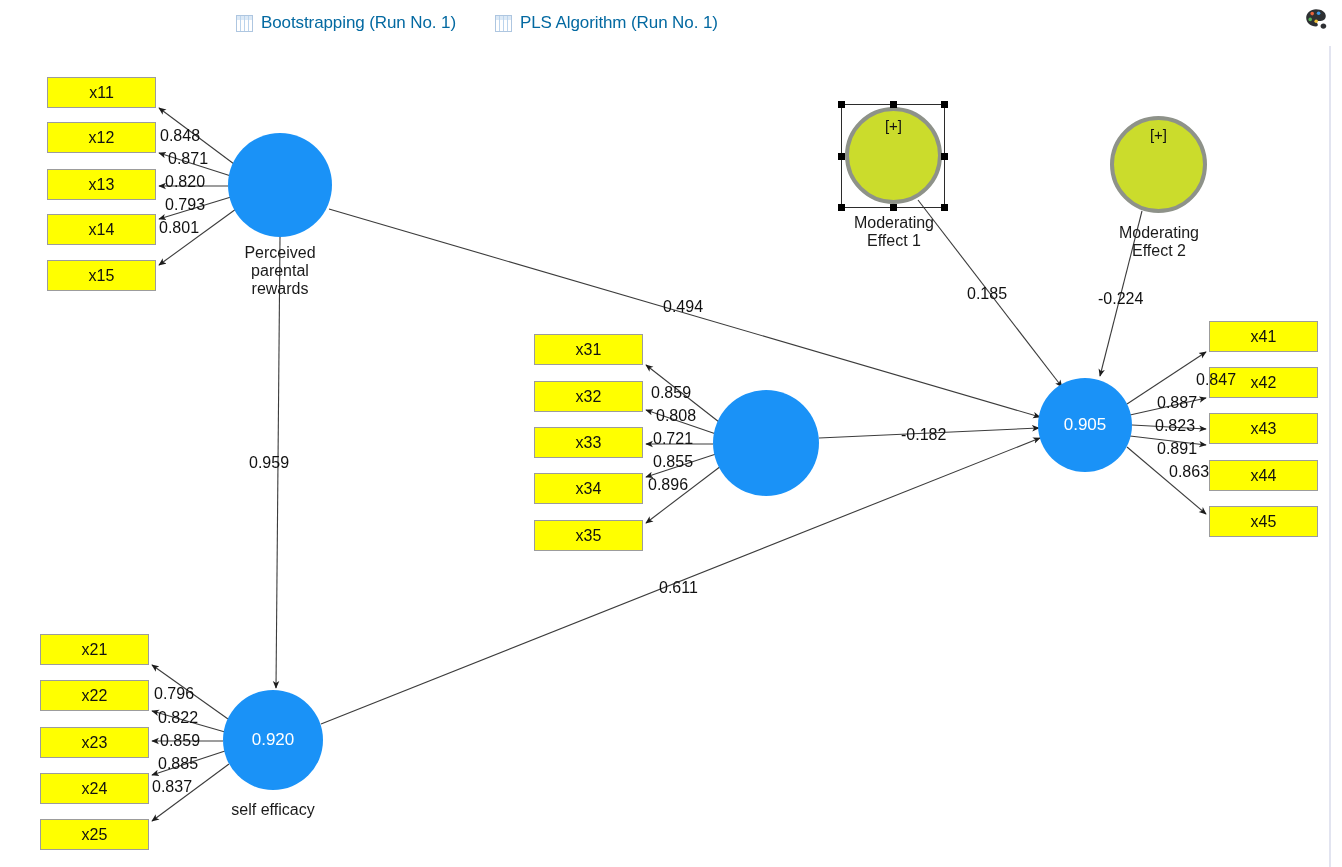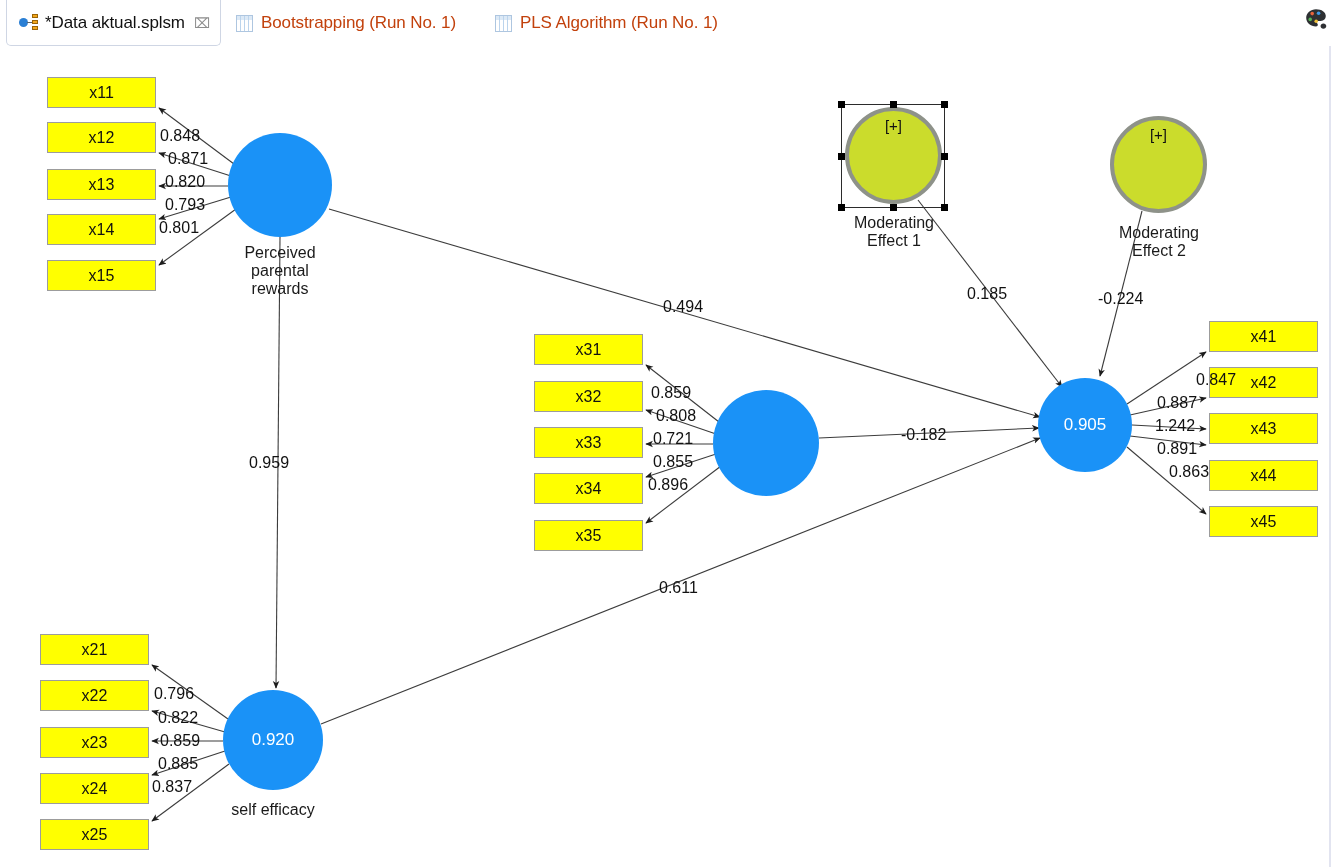--- a/index.html
+++ b/index.html
@@ -38,21 +38,21 @@
   }
   .tab-active {
     left: 6px;
     padding: 0 10px 0 12px;
     border: 1px solid #cfd6e4;
     border-top: none;
     border-radius: 0 0 5px 5px;
     background: #ffffff;
   }
   .tab-active .tab-label { color: #101010; }
-  .tab-inactive .tab-label { color: #c2410c; }
+  .tab-inactive .tab-label { color: #0369a1; }
   .tab-inactive { padding: 0 8px; }
 
   .tab-close {
     margin-left: 9px;
     font-size: 14px;
     color: #8d8d8d;
     line-height: 1;
   }
 
   
@@ -195,31 +195,20 @@
   .h-bc { left: 50%;   bottom: -4px; margin-left: -3px; }
   .h-br { right: -4px; bottom: -4px; }
 </style>
 </head>
 <body>
 
 <div id="app">
 
   <div id="tabbar">
 
-    <div class="tab tab-active">
-      <span class="icon-model">
-        <span class="nodeC"></span>
-        <span class="bar"></span>
-        <span class="sq s1"></span>
-        <span class="sq s2"></span>
-        <span class="sq s3"></span>
-      </span>
-      <span class="tab-label">*Data aktual.splsm</span>
-      <span class="tab-close">⌧</span>
-    </div>
 
     <div class="tab tab-inactive" style="left:228px;">
       <span class="icon-grid"></span>
       <span class="tab-label">Bootstrapping (Run No. 1)</span>
     </div>
 
     <div class="tab tab-inactive" style="left:487px;">
       <span class="icon-grid"></span>
       <span class="tab-label">PLS Algorithm (Run No. 1)</span>
     </div>
@@ -398,21 +387,21 @@
     <div class="num" style="left:152px;top:732px;">0.837</div>
 
     <div class="num" style="left:651px;top:338px;">0.859</div>
     <div class="num" style="left:656px;top:361px;">0.808</div>
     <div class="num" style="left:653px;top:384px;">0.721</div>
     <div class="num" style="left:653px;top:407px;">0.855</div>
     <div class="num" style="left:648px;top:430px;">0.896</div>
 
     <div class="num" style="left:1161px;top:325px;padding-left:35px;">0.847</div>
     <div class="num" style="left:1157px;top:348px;">0.887</div>
-    <div class="num" style="left:1155px;top:371px;">1.242</div>
+    <div class="num" style="left:1155px;top:371px;">0.823</div>
     <div class="num" style="left:1157px;top:394px;">0.891</div>
     <div class="num" style="left:1161px;top:417px;padding-left:8px;">0.863</div>
 
     <div class="num" style="left:663px;top:252px;">0.494</div>
     <div class="num" style="left:249px;top:408px;">0.959</div>
     <div class="num" style="left:901px;top:380px;">-0.182</div>
     <div class="num" style="left:659px;top:533px;">0.611</div>
     <div class="num" style="left:967px;top:239px;">0.185</div>
     <div class="num" style="left:1098px;top:244px;">-0.224</div>
 

